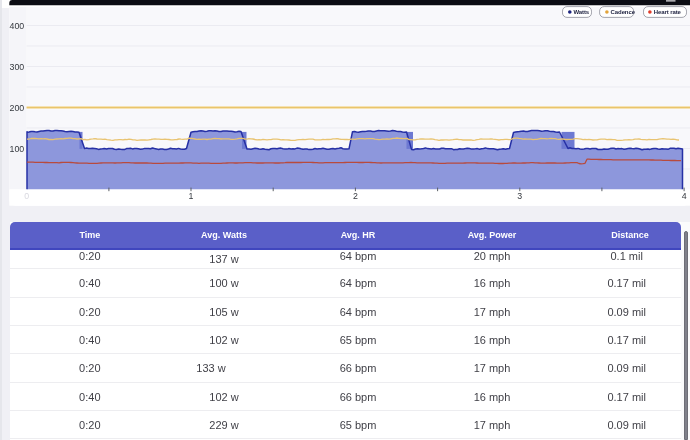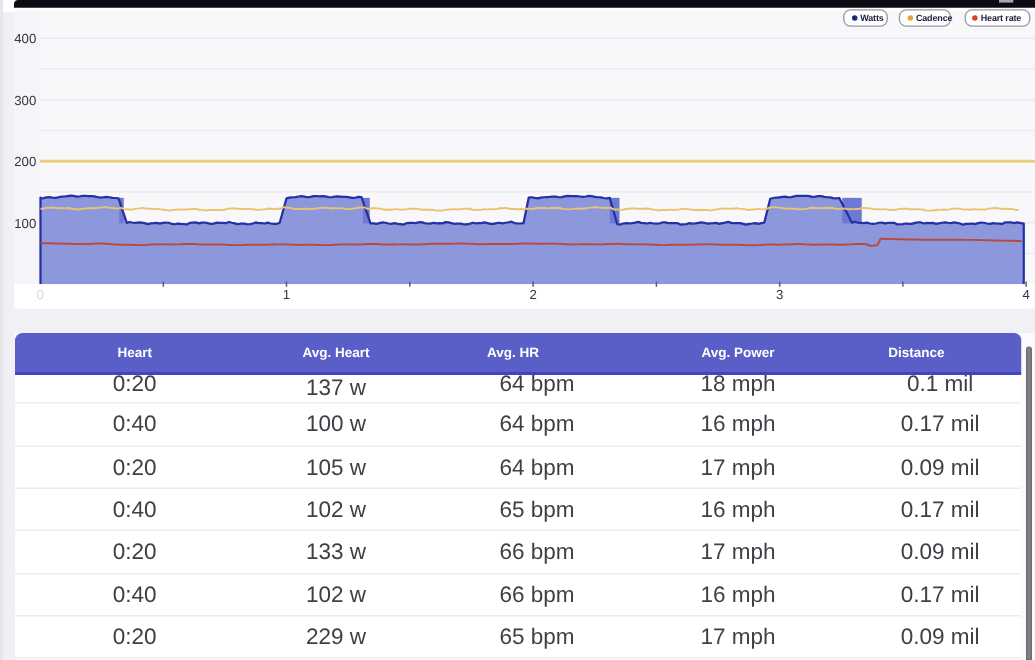--- a/index.html
+++ b/index.html
@@ -4,21 +4,21 @@
 *{margin:0;padding:0;box-sizing:border-box}
 html,body{width:690px;height:440px;overflow:hidden;background:#f0f0f5;font-family:"Liberation Sans",sans-serif}
 .al{font-size:8.8px;fill:#34383e;font-family:"Liberation Sans",sans-serif}
 .al0{font-size:8.8px;fill:#d9d9e0;font-family:"Liberation Sans",sans-serif}
 .lg{font-size:6px;font-weight:bold;fill:#1b1f3e;font-family:"Liberation Sans",sans-serif;letter-spacing:-0.1px}
 #leftstrip{position:absolute;left:0;top:0;width:2px;height:440px;background:#e5e6eb}
 #topwhite{position:absolute;left:2px;top:0;width:8px;height:8px;background:#fff}
 #tablecard{position:absolute;left:10px;top:222px;width:671px;height:218px;background:#fff}
 #thead{position:absolute;left:10px;top:222px;width:671px;height:27.9px;background:#5a5fc8;border-radius:5px 5px 0 0;border-bottom:2.4px solid #4046be}
 .hcell{position:absolute;transform:translate(-50%,-50%);font-size:9px;font-weight:bold;color:#fff;white-space:nowrap}
-.cell{position:absolute;transform:translate(-50%,-50%);font-size:15px;color:#3f3f46;white-space:nowrap}
+.cell{position:absolute;transform:translate(-50%,-50%);font-size:11px;color:#3f3f46;white-space:nowrap}
 .sep{position:absolute;left:10px;width:671px;height:1px;background:#ededf0}
 #sbtrack{position:absolute;left:681px;top:222px;width:9px;height:218px;background:#fbfbfc}
 #sbthumb{position:absolute;left:683.6px;top:231px;width:4.6px;height:209px;background:#80808a;border:0.5px solid #6e6e77;border-radius:3px 3px 0 0}
 </style></head>
 <body>
 <div id="leftstrip"></div>
 <div id="topwhite"></div>
 <svg width="690" height="206" viewBox="0 0 690 206" style="position:absolute;left:0;top:0">
 <rect x="9.3" y="0" width="680.7" height="205.7" rx="6" fill="#ffffff"></rect>
 <rect x="9.3" y="7" width="17.3" height="182.5" fill="#f5f5f9"></rect>
@@ -68,54 +68,54 @@
 <rect x="599.6" y="6.6" width="34" height="10.8" rx="4.5" fill="#fff" stroke="#989aa4" stroke-width="0.9"></rect>
 <circle cx="606.9" cy="12" r="1.8" fill="#e2a43b"></circle>
 <text x="610.6" y="14.3" class="lg">Cadence</text>
 <rect x="643.5" y="6.6" width="43" height="10.8" rx="4.5" fill="#fff" stroke="#989aa4" stroke-width="0.9"></rect>
 <circle cx="649.9" cy="12" r="1.8" fill="#e03a28"></circle>
 <text x="653.8" y="14.3" class="lg">Heart rate</text>
 </g>
 </svg>
 <div id="tablecard"></div>
 <div id="thead"></div>
-<div class="hcell" style="left:89.8px;top:235.3px">Heart</div>
-<div class="hcell" style="left:224.0px;top:235.3px">Avg. Heart</div>
-<div class="hcell" style="left:342px;top:235.3px">Avg. HR</div>
+<div class="hcell" style="left:89.8px;top:235.3px">Time</div>
+<div class="hcell" style="left:224.0px;top:235.3px">Avg. Watts</div>
+<div class="hcell" style="left:358.0px;top:235.3px">Avg. HR</div>
 <div class="hcell" style="left:492.0px;top:235.3px">Avg. Power</div>
-<div class="hcell" style="left:611px;top:235.3px">Distance</div>
+<div class="hcell" style="left:630px;top:235.3px">Distance</div>
 <div class="sep" style="top:268.2px"></div>
 <div class="sep" style="top:296.5px"></div>
 <div class="sep" style="top:324.8px"></div>
 <div class="sep" style="top:353.1px"></div>
 <div class="sep" style="top:381.5px"></div>
 <div class="sep" style="top:409.8px"></div>
 <div class="sep" style="top:438.1px"></div>
 <div class="cell" style="left:89.8px;top:256.3px">0:20</div>
 <div class="cell" style="left:224.0px;top:259px">137 w</div>
 <div class="cell" style="left:358.0px;top:256.3px">64 bpm</div>
-<div class="cell" style="left:492.0px;top:256.3px">18 mph</div>
+<div class="cell" style="left:492.0px;top:256.3px">20 mph</div>
 <div class="cell" style="left:626.7px;top:256.3px">0.1 mil</div>
 <div class="cell" style="left:89.8px;top:283.3px">0:40</div>
 <div class="cell" style="left:224.0px;top:283.3px">100 w</div>
 <div class="cell" style="left:358.0px;top:283.3px">64 bpm</div>
 <div class="cell" style="left:492.0px;top:283.3px">16 mph</div>
 <div class="cell" style="left:626.7px;top:283.3px">0.17 mil</div>
 <div class="cell" style="left:89.8px;top:311.6px">0:20</div>
 <div class="cell" style="left:224.0px;top:311.6px">105 w</div>
 <div class="cell" style="left:358.0px;top:311.6px">64 bpm</div>
 <div class="cell" style="left:492.0px;top:311.6px">17 mph</div>
 <div class="cell" style="left:626.7px;top:311.6px">0.09 mil</div>
 <div class="cell" style="left:89.8px;top:339.9px">0:40</div>
 <div class="cell" style="left:224.0px;top:339.9px">102 w</div>
 <div class="cell" style="left:358.0px;top:339.9px">65 bpm</div>
 <div class="cell" style="left:492.0px;top:339.9px">16 mph</div>
 <div class="cell" style="left:626.7px;top:339.9px">0.17 mil</div>
 <div class="cell" style="left:89.8px;top:368.3px">0:20</div>
-<div class="cell" style="left:224.0px;top:368.3px">133 w</div>
+<div class="cell" style="left:211px;top:368.3px">133 w</div>
 <div class="cell" style="left:358.0px;top:368.3px">66 bpm</div>
 <div class="cell" style="left:492.0px;top:368.3px">17 mph</div>
 <div class="cell" style="left:626.7px;top:368.3px">0.09 mil</div>
 <div class="cell" style="left:89.8px;top:396.6px">0:40</div>
 <div class="cell" style="left:224.0px;top:396.6px">102 w</div>
 <div class="cell" style="left:358.0px;top:396.6px">66 bpm</div>
 <div class="cell" style="left:492.0px;top:396.6px">16 mph</div>
 <div class="cell" style="left:626.7px;top:396.6px">0.17 mil</div>
 <div class="cell" style="left:89.8px;top:424.9px">0:20</div>
 <div class="cell" style="left:224.0px;top:424.9px">229 w</div>

